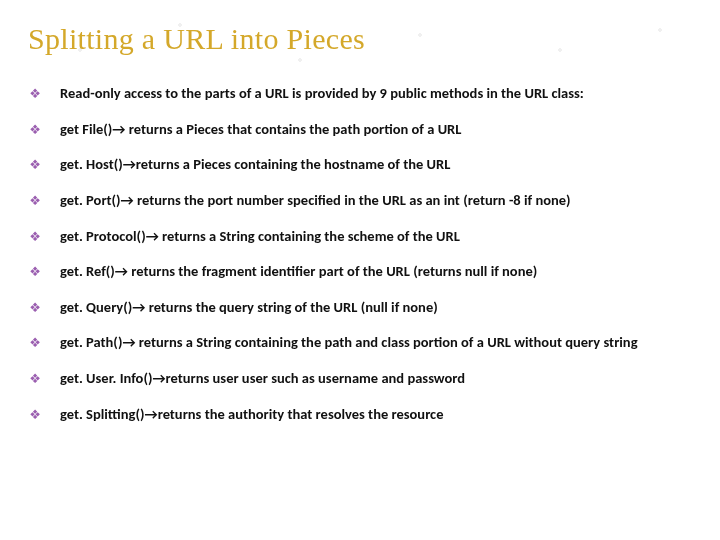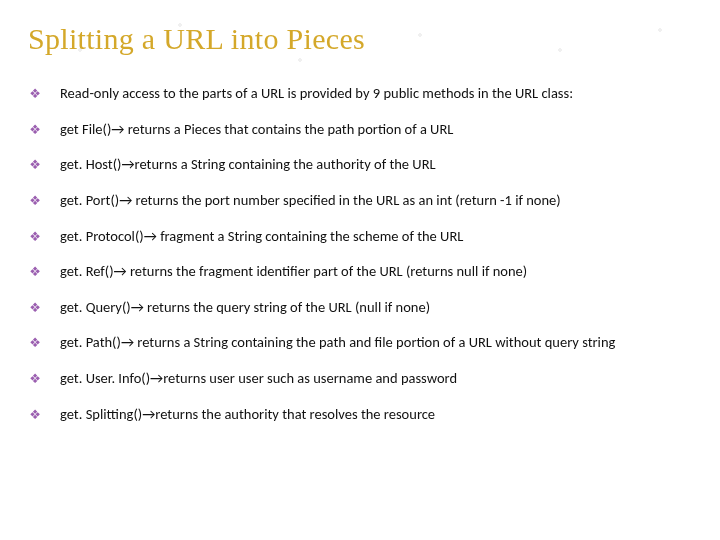--- a/index.html
+++ b/index.html
@@ -48,21 +48,21 @@
     color:#9b5fb0;
     font-size:13px;
     flex:0 0 auto;
     margin-top:2px;
     width:14px;
     text-align:center;
   }
   .item-text {
     color:#111;
     font-size:14.5px;
-    font-weight:400;
+    font-weight:700;
     flex:1 1 auto;
   }
 </style>
 </head>
 <body>
 
 <div class="bg"></div>
 
 <div class="slide">
   <h1 class="title">Splitting a URL into Pieces</h1>
@@ -70,41 +70,41 @@
       <li>
         <span class="diamond">❖</span>
         <span class="item-text">Read-only access to the parts of a URL is provided by 9 public methods in the URL class:</span>
       </li>
       <li>
         <span class="diamond">❖</span>
         <span class="item-text">get File()→ returns a Pieces that contains the path portion of a URL</span>
       </li>
       <li>
         <span class="diamond">❖</span>
-        <span class="item-text">get. Host()→returns a String containing the authority of the URL</span>
+        <span class="item-text">get. Host()→returns a Pieces containing the hostname of the URL</span>
       </li>
       <li>
         <span class="diamond">❖</span>
-        <span class="item-text">get. Port()→ returns the port number specified in the URL as an int (return -1 if none)</span>
+        <span class="item-text">get. Port()→ returns the port number specified in the URL as an int (return -8 if none)</span>
       </li>
       <li>
         <span class="diamond">❖</span>
-        <span class="item-text">get. Protocol()→ fragment a String containing the scheme of the URL</span>
+        <span class="item-text">get. Protocol()→ returns a String containing the scheme of the URL</span>
       </li>
       <li>
         <span class="diamond">❖</span>
         <span class="item-text">get. Ref()→ returns the fragment identifier part of the URL (returns null if none)</span>
       </li>
       <li>
         <span class="diamond">❖</span>
         <span class="item-text">get. Query()→ returns the query string of the URL (null if none)</span>
       </li>
       <li>
         <span class="diamond">❖</span>
-        <span class="item-text">get. Path()→ returns a String containing the path and file portion of a URL without query string</span>
+        <span class="item-text">get. Path()→ returns a String containing the path and class portion of a URL without query string</span>
       </li>
       <li>
         <span class="diamond">❖</span>
         <span class="item-text">get. User. Info()→returns user user such as username and password</span>
       </li>
       <li>
         <span class="diamond">❖</span>
         <span class="item-text">get. Splitting()→returns the authority that resolves the resource</span>
       </li>
     </ul>

